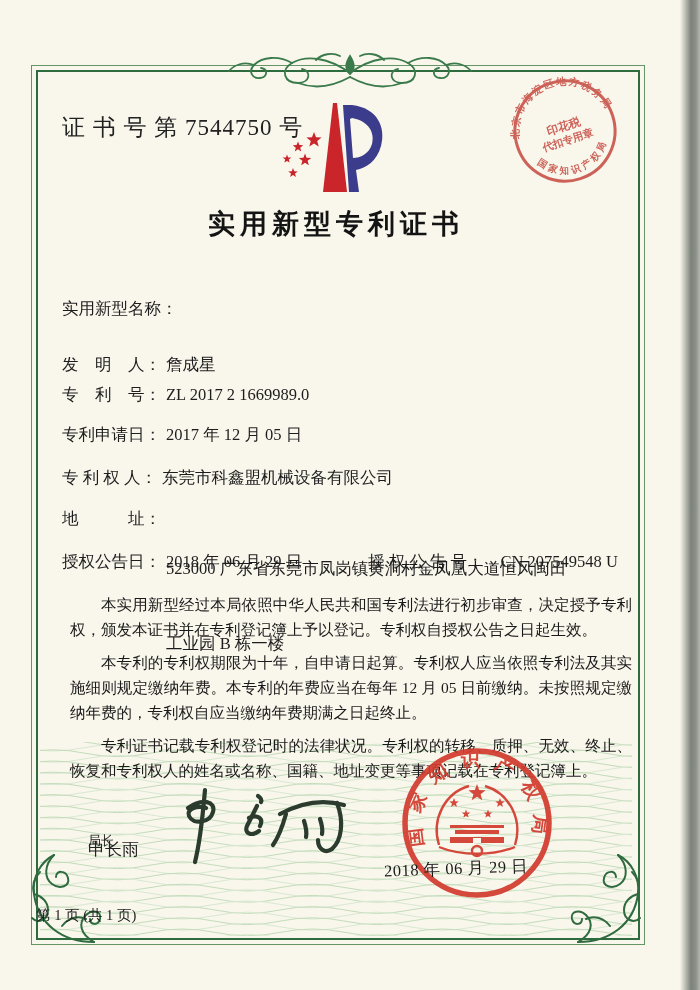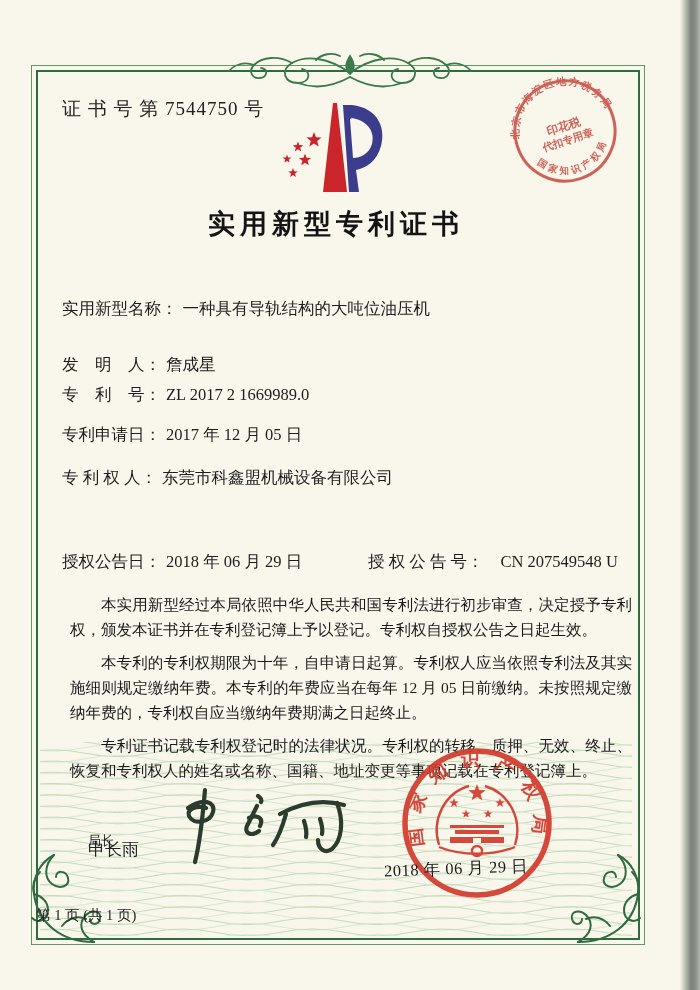--- a/index.html
+++ b/index.html
@@ -5,21 +5,21 @@
   html,body{margin:0;padding:0;background:#e8e6dc;}
   .page{position:relative;width:700px;height:990px;background:#f9f6ec;overflow:hidden;
         font-family:"Liberation Serif","DejaVu Serif",serif;color:#1d1d1d;}
   .frame{position:absolute;left:36px;top:70px;width:600px;height:866px;
          border:2.5px solid #2e6b3f;outline:1px solid #639567;outline-offset:4px;}
   .guilloche{position:absolute;left:40px;top:742px;width:592px;height:194px;overflow:hidden;}
   .guilloche svg{display:block;}
   .orn-top{position:absolute;left:228px;top:46px;width:244px;height:54px;}
   .orn-bl{position:absolute;left:20px;top:850px;width:86px;height:98px;}
   .orn-br{position:absolute;left:566px;top:850px;width:86px;height:98px;transform:scaleX(-1);}
-  .cert-no{position:absolute;left:62px;top:96px;font-size:19px;letter-spacing:1px;color:#222;}
+  .cert-no{position:absolute;left:62px;top:112px;font-size:23px;letter-spacing:1px;color:#222;}
   .logo{position:absolute;left:278px;top:100px;width:116px;height:102px;}
   .tax-stamp{position:absolute;left:508px;top:74px;width:114px;height:114px;
              transform:rotate(-18deg);opacity:.83;}
   .title{position:absolute;left:0;top:206px;width:672px;margin:0;text-align:center;
          font-size:27px;font-weight:bold;letter-spacing:5px;color:#141414;}
   .field-row{position:absolute;left:62px;width:578px;display:flex;align-items:flex-start;
              font-size:16.5px;line-height:25px;}
   .f-label{flex:none;white-space:pre;text-align:center;}
   .f-value{margin-left:5px;white-space:pre-wrap;}
   .block{display:block;}
@@ -156,37 +156,43 @@
       </text>
       <text x="0" y="-1" text-anchor="middle" font-size="11.5" font-weight="bold" fill="#c4453b" font-family="Liberation Serif, DejaVu Serif, serif">印花税</text>
       <text x="0" y="13" text-anchor="middle" font-size="10.5" font-weight="bold" fill="#c4453b" font-family="Liberation Serif, DejaVu Serif, serif">代扣专用章</text>
     </svg>
   </div>
 
   <h1 class="title">实用新型专利证书</h1>
 
   <div class="field-row" style="top:296px">
     <span class="f-label">实用新型名称：</span>
-    <span class="f-value">一种具有导轨结构的大吨位油压机</span>
   </div>
   <div class="field-row" style="top:352px">
     <span class="f-label">发　明　人：</span>
     <span class="f-value">詹成星</span>
   </div>
   <div class="field-row" style="top:382px">
     <span class="f-label">专　利　号：</span>
     <span class="f-value">ZL 2017 2 1669989.0</span>
   </div>
   <div class="field-row" style="top:422px">
     <span class="f-label">专利申请日：</span>
     <span class="f-value">2017 年 12 月 05 日</span>
   </div>
   <div class="field-row" style="top:465px">
     <span class="f-label">专 利 权 人：</span>
     <span class="f-value">东莞市科鑫盟机械设备有限公司</span>
+  </div>
+  <div class="field-row" style="top:506px">
+    <span class="f-label">地　　　址：</span>
+    <span class="f-value">
+      <span class="block">523000 广东省东莞市凤岗镇黄洞村金凤凰大道恒风闽田</span>
+      <span class="block">工业园 B 栋一楼</span>
+    </span>
   </div>
   <div class="field-row" style="top:549px">
     <span class="f-label">授权公告日：</span>
     <span class="f-value">2018 年 06 月 29 日</span>
     <span class="grant-right">
       <span class="f-label">授 权 公 告 号：</span>
       <span class="f-value">CN 207549548 U</span>
     </span>
   </div>
 

